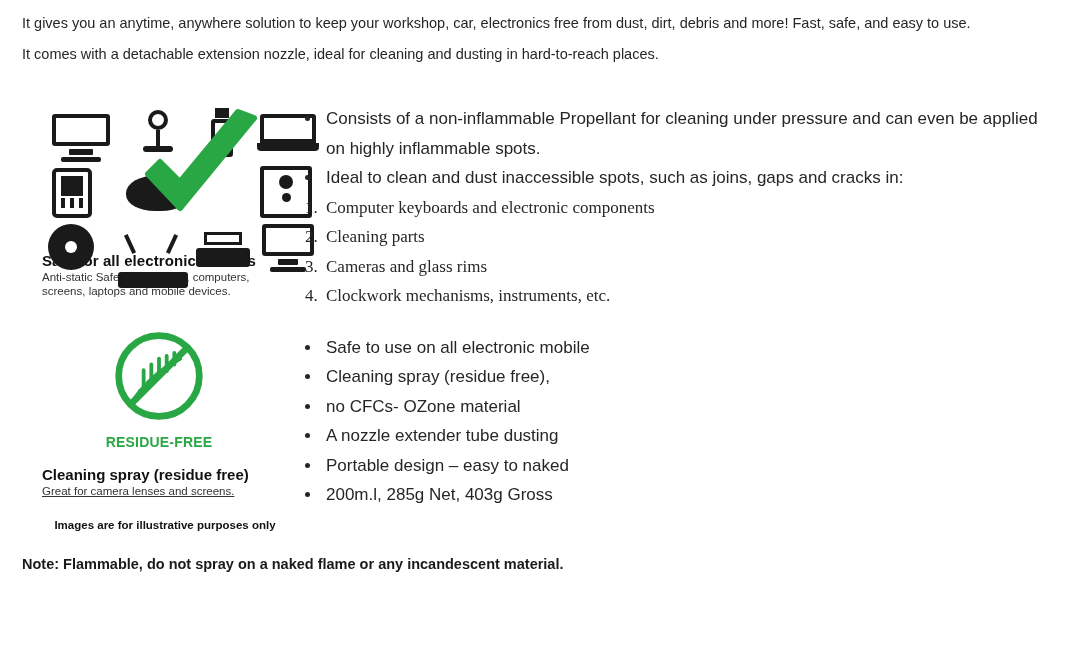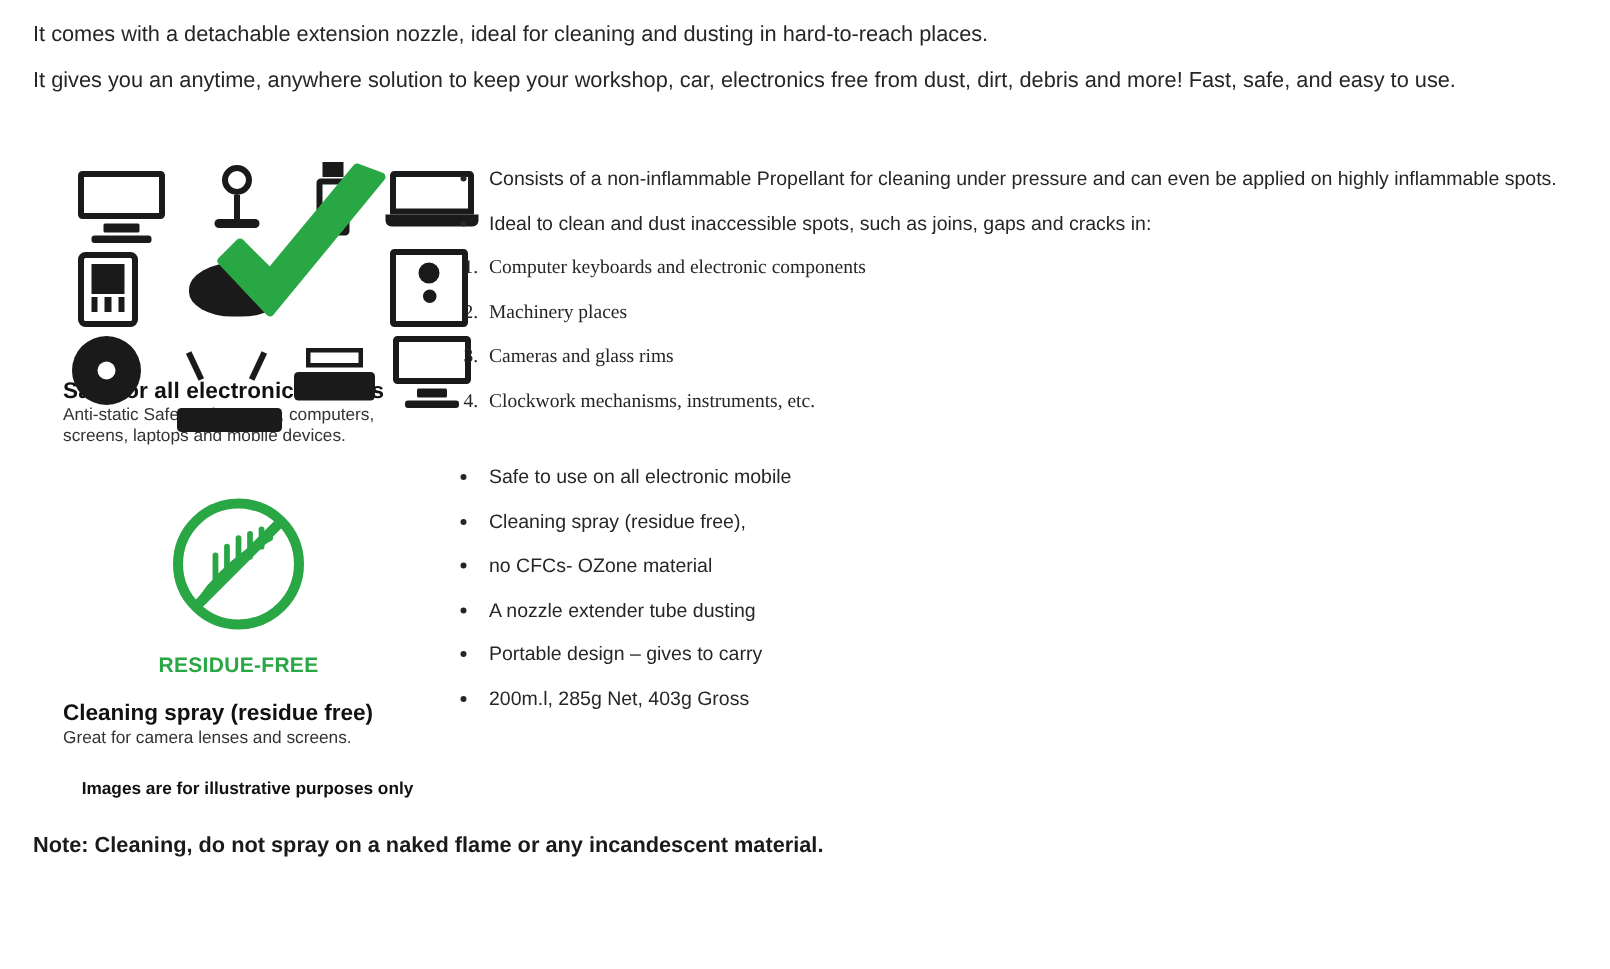--- a/index.html
+++ b/index.html
@@ -197,36 +197,37 @@
   .cap2-title {
     font-size: 15px;
     font-weight: bold;
     color: #111;
     margin: 16px 0 2px 16px;
   }
   .cap2-sub {
     font-size: 11.5px;
     color: #333;
     margin: 0 0 0 16px;
+    text-decoration: underline;
   }
   .illus-note {
     font-size: 11.5px;
     font-weight: bold;
     color: #111;
     margin: 22px 0 0 16px;
     text-align: center;
   }
 
   
   .text-col {
     position: absolute;
     left: 300px;
     top: 104px;
     width: 740px;
-    font-size: 13px;
+    font-size: 17px;
     color: #262626;
   }
   ul.bullets {
     margin: 0;
     padding-left: 22px;
     list-style: disc;
   }
   ul.bullets li {
     line-height: 29.5px;
     padding-left: 4px;
@@ -253,22 +254,22 @@
     font-weight: bold;
     color: #1a1a1a;
   }
 </style>
 </head>
 <body>
 
 <div class="page">
 
   <div class="intro">
+    <p>It gives you an anytime, anywhere solution to keep your workshop, car, electronics free from dust, dirt, debris and more!  Fast, safe, and easy to use.</p>
     <p>It comes with a detachable extension nozzle, ideal for cleaning and dusting in hard-to-reach places.</p>
-    <p>It gives you an anytime, anywhere solution to keep your workshop, car, electronics free from dust, dirt, debris and more!  Fast, safe, and easy to use.</p>
   </div>
 
   <div class="media-col">
 
     <div class="icon-grid">
 
       <div class="icon-cell cell-monitor">
         <div class="screen"></div>
           <div class="stand"></div>
           <div class="base"></div>
@@ -364,32 +365,32 @@
 
   <div class="text-col">
 
     <ul class="bullets">
       <li>Consists of a non-inflammable Propellant for cleaning under pressure and can even be applied on highly inflammable spots.</li>
       <li>Ideal to clean and dust inaccessible spots, such as joins, gaps and cracks in:</li>
     </ul>
 
     <ol class="numbers">
       <li>Computer keyboards and electronic components</li>
-      <li>Machinery places</li>
+      <li>Cleaning parts</li>
       <li>Cameras and glass rims</li>
       <li>Clockwork mechanisms, instruments, etc.</li>
     </ol>
 
     <div class="gap"></div>
 
     <ul class="bullets">
       <li>Safe to use on all electronic mobile</li>
       <li>Cleaning spray (residue free),</li>
       <li>no CFCs- OZone material</li>
       <li>A nozzle extender tube dusting</li>
-      <li>Portable design – gives to carry</li>
+      <li>Portable design – easy to naked</li>
       <li>200m.l, 285g Net, 403g Gross</li>
     </ul>
   </div>
 
-  <div class="note">Note: Cleaning, do not spray on a naked flame or any incandescent material.</div>
+  <div class="note">Note: Flammable, do not spray on a naked flame or any incandescent material.</div>
 
 </div>
 
 </body></html>

